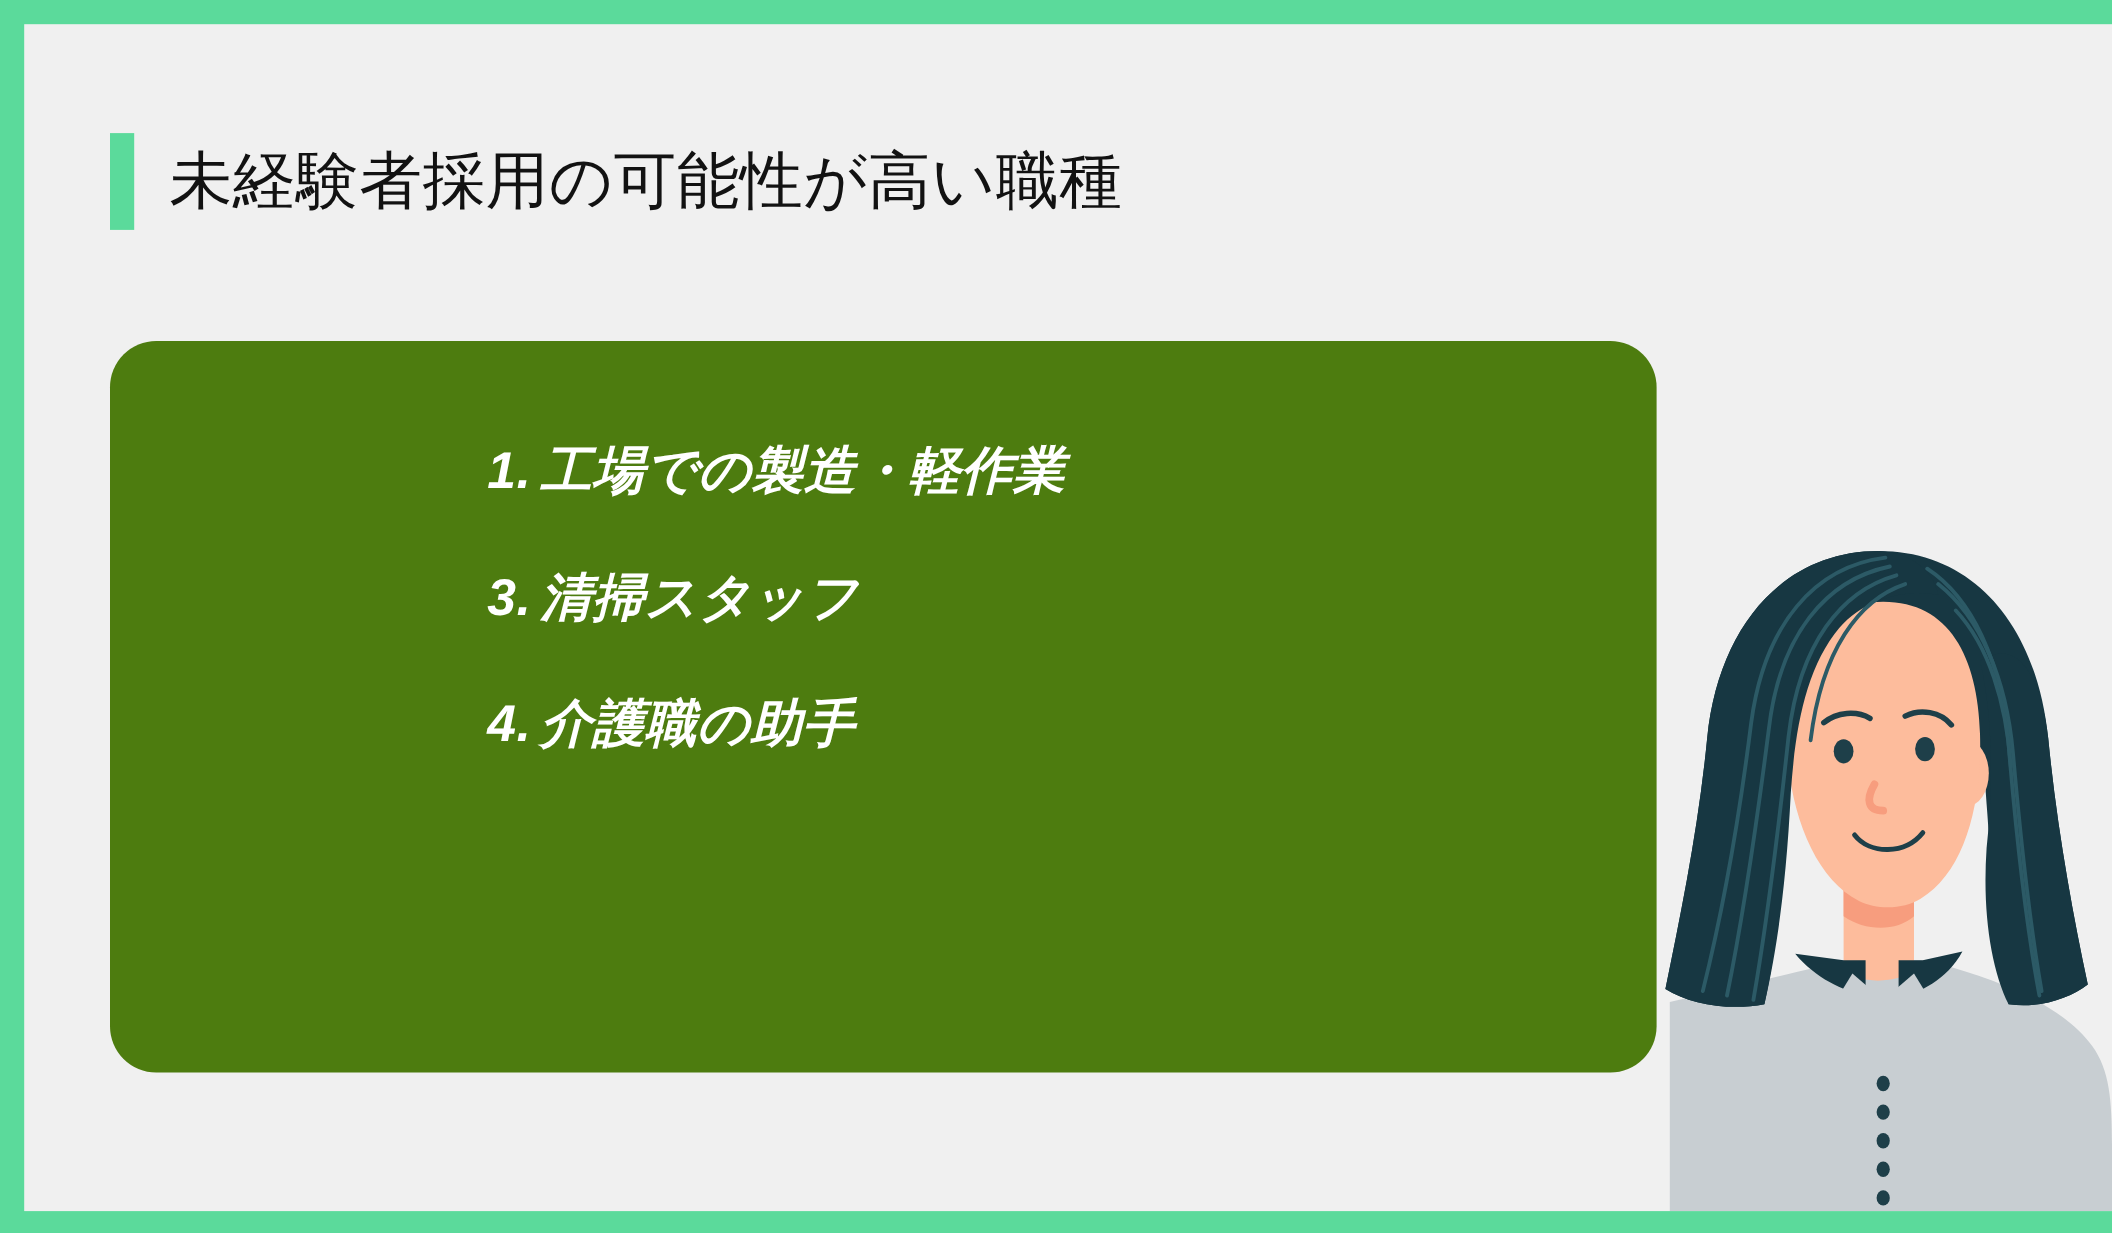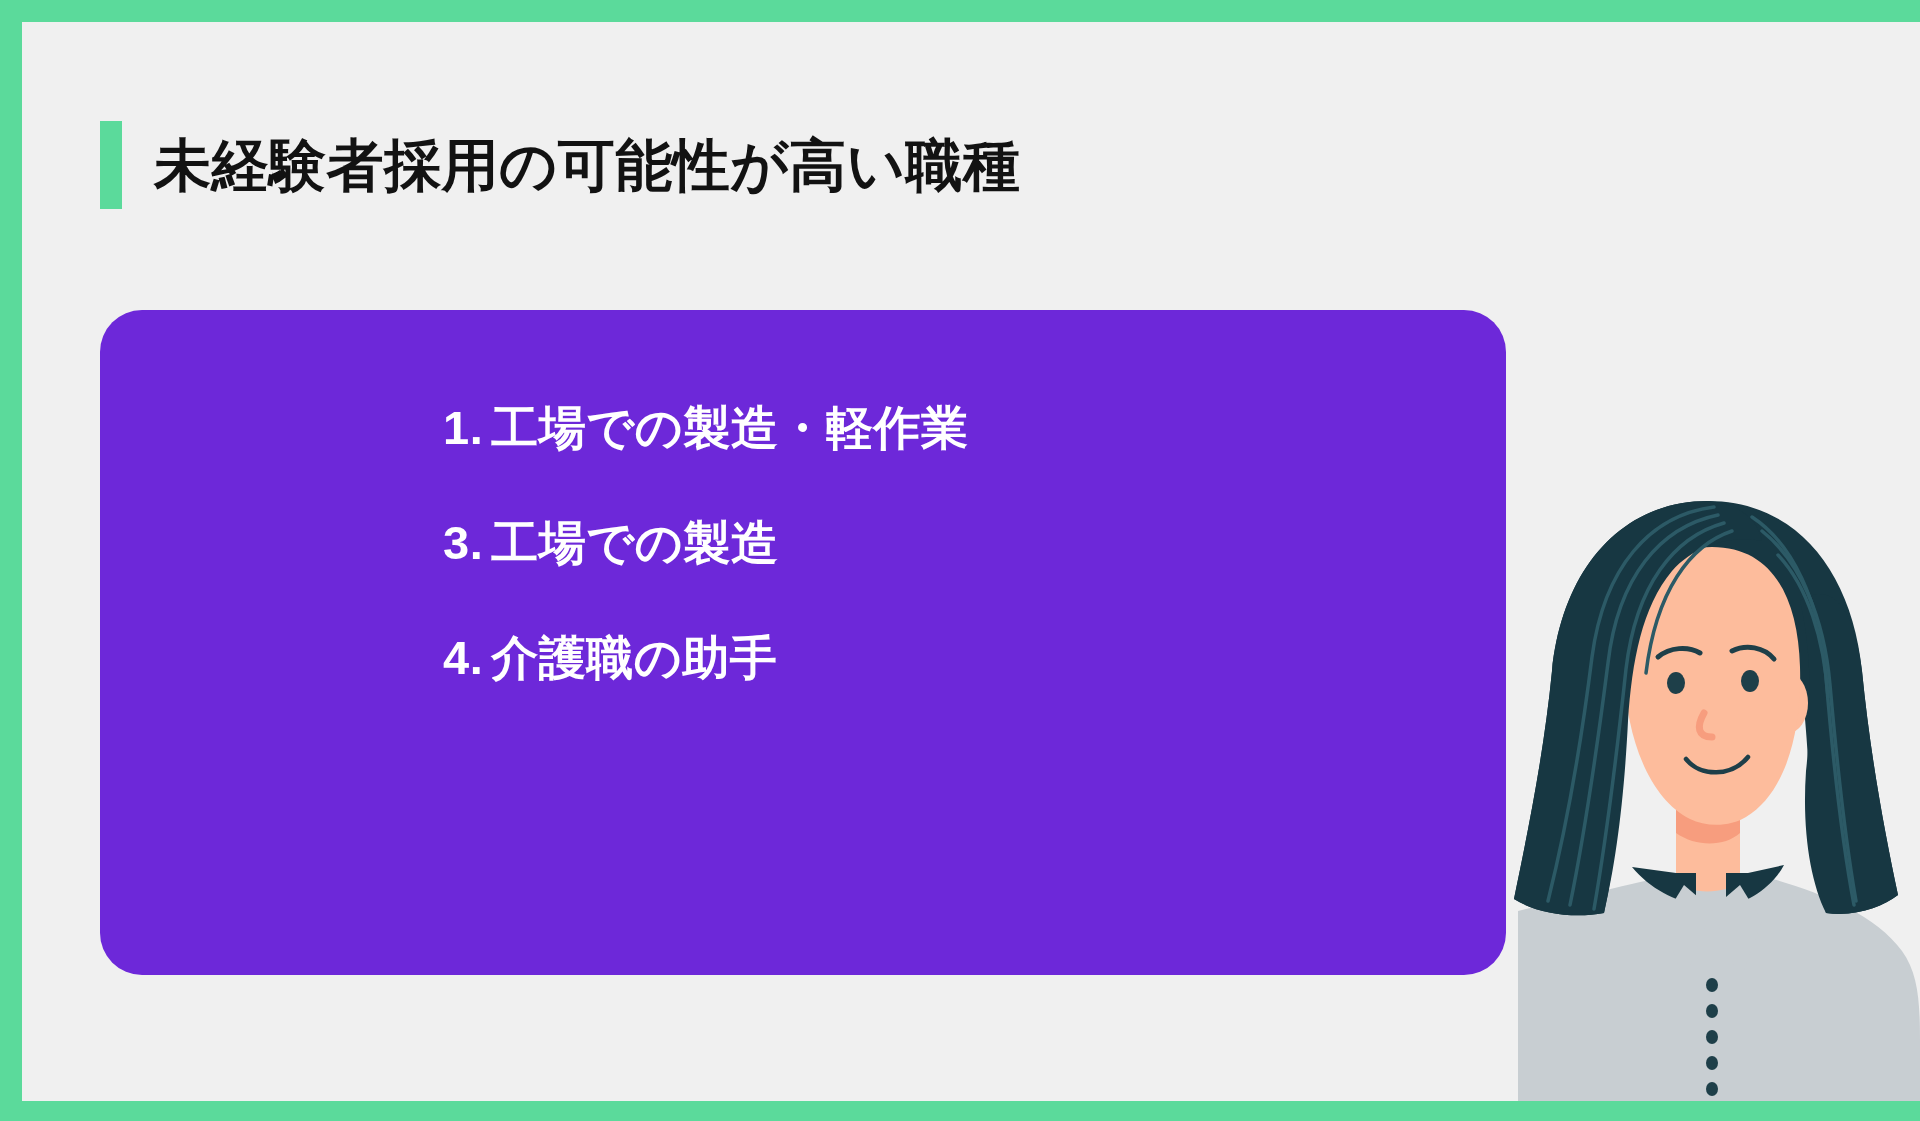--- a/index.html
+++ b/index.html
@@ -45,36 +45,37 @@
   }
   .title-bar {
     width: 22px;
     height: 88px;
     background: #5BDA9B;
     flex: 0 0 auto;
   }
   .title-text {
     margin-left: 32px;
     font-size: 57px;
-    font-weight: bold;
+    font-weight: normal;
     color: #121212;
     letter-spacing: 0.5px;
     line-height: 1;
     white-space: nowrap;
   }
 
   
   .card {
     position: absolute;
     left: 78px;
     top: 288px;
     width: 1406px;
     height: 665px;
-    background: #6d28d9;
+    background: #4d7c0f;
     border-radius: 42px;
+    font-style: italic;
   }
 
   .list {
     position: absolute;
     left: 343px;
     top: 94px;
     margin: 0;
     padding: 0;
     list-style: none;
   }
@@ -111,21 +112,21 @@
       <div class="title-bar"></div>
       <div class="title-text">未経験者採用の可能性が高い職種</div>
     </div>
 
     <div class="card">
       <ul class="list">
         <li class="list-item">
           <span class="item-num">1.</span><span>工場での製造・軽作業</span>
         </li>
         <li class="list-item">
-          <span class="item-num">3.</span><span>工場での製造</span>
+          <span class="item-num">3.</span><span>清掃スタッフ</span>
         </li>
         <li class="list-item">
           <span class="item-num">4.</span><span>介護職の助手</span>
         </li>
       </ul>
     </div>
 
     <div class="person">
       <svg viewBox="0 0 420 620" xmlns="http://www.w3.org/2000/svg">
         <defs>

